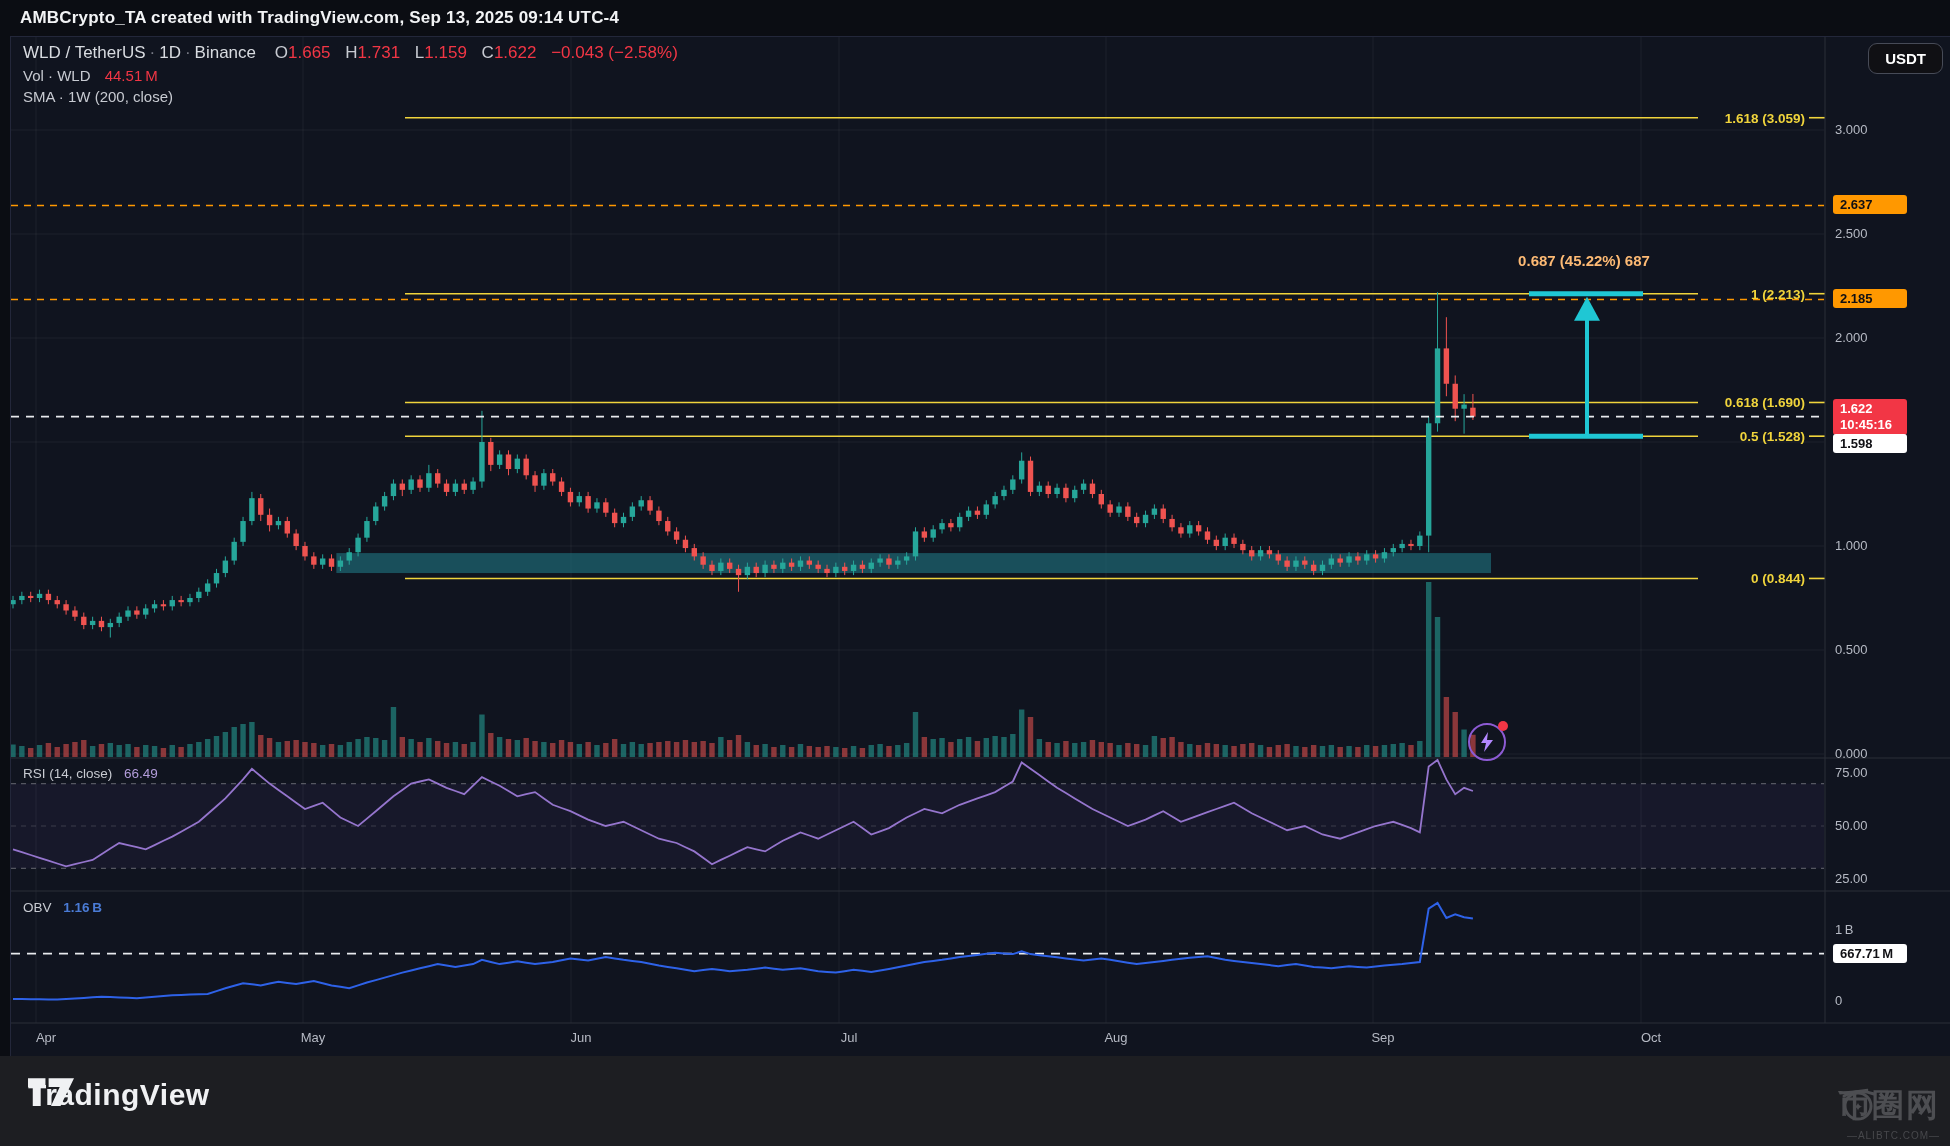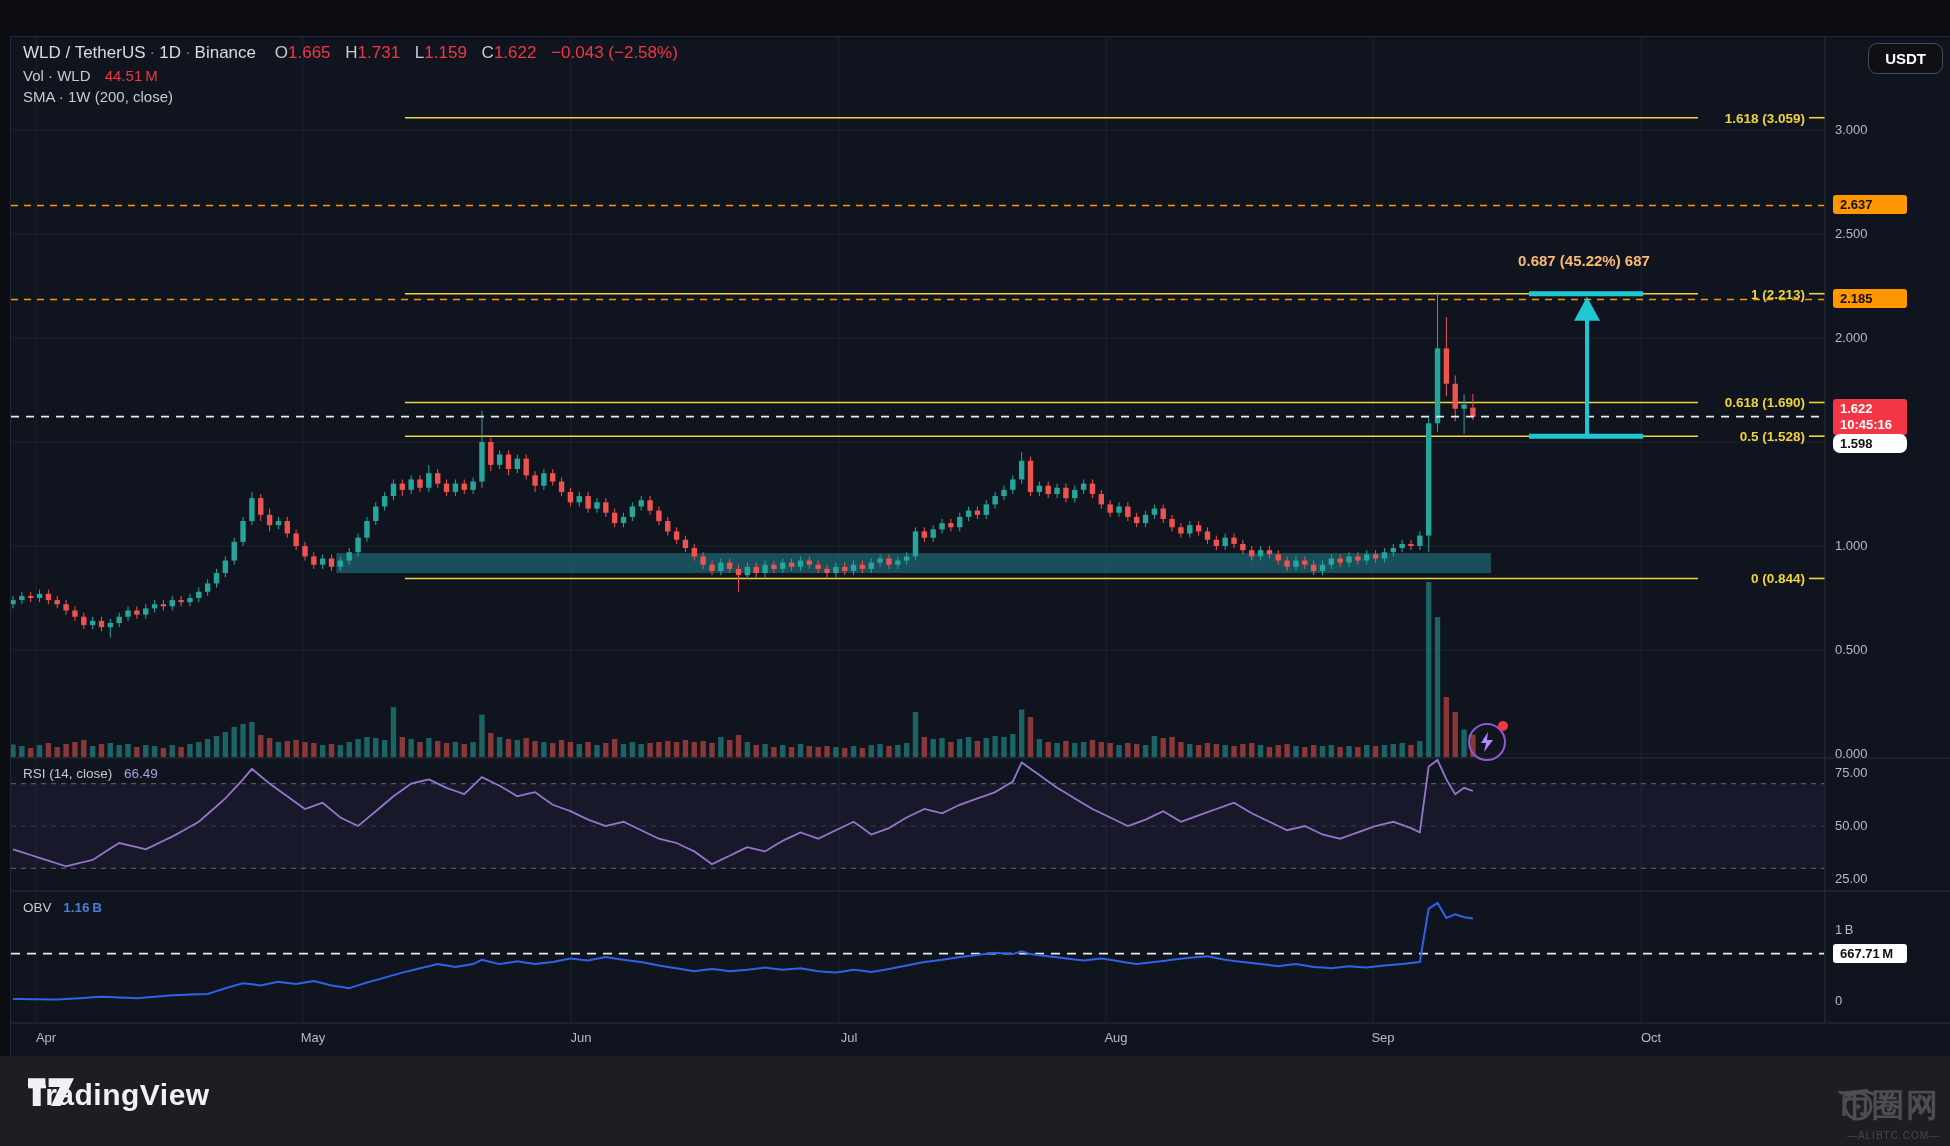--- a/index.html
+++ b/index.html
@@ -39,20 +39,23 @@
   .wm{position:absolute;right:10px;top:28px;text-align:right;color:#55565a;}
   .wm .cn{font-size:32px;font-weight:bold;letter-spacing:2px;color:#4d4e52;}
   .wm .sub{font-size:10px;color:#47484c;margin-top:2px;letter-spacing:1px;}
   .wm-row{display:flex;align-items:center;gap:8px;}
 </style>
 </head>
 <body>
 
 <div id="app">
 
+  <div class="topbar">
+    <span>AMBCrypto_TA created with TradingView.com, Sep 13, 2025 09:14 UTC-4</span>
+  </div>
 
   <div class="card">
     <svg id="chart-svg" width="1940" height="1020" viewBox="0 0 1940 1020">
         <line x1="25" y1="0" x2="25" y2="986" stroke="rgba(255,255,255,0.055)" stroke-width="1"></line>
         <line x1="292" y1="0" x2="292" y2="986" stroke="rgba(255,255,255,0.055)" stroke-width="1"></line>
         <line x1="560" y1="0" x2="560" y2="986" stroke="rgba(255,255,255,0.055)" stroke-width="1"></line>
         <line x1="828" y1="0" x2="828" y2="986" stroke="rgba(255,255,255,0.055)" stroke-width="1"></line>
         <line x1="1095" y1="0" x2="1095" y2="986" stroke="rgba(255,255,255,0.055)" stroke-width="1"></line>
         <line x1="1362" y1="0" x2="1362" y2="986" stroke="rgba(255,255,255,0.055)" stroke-width="1"></line>
         <line x1="1630" y1="0" x2="1630" y2="986" stroke="rgba(255,255,255,0.055)" stroke-width="1"></line>
@@ -643,21 +646,21 @@
         <div class="tick" style="left: 1350px; top: 993px; width: 44px; text-align: center;">Sep</div>
         <div class="tick" style="left: 1618px; top: 993px; width: 44px; text-align: center;">Oct</div>
       </div>
 
     <div class="badge orange" id="badge-2637" style="top: 157.504px; left: 1822px;">2.637</div>
     <div class="badge orange" id="badge-2185" style="top: 251.52px; left: 1822px;">2.185</div>
     <div class="badge redbg" id="badge-price" style="top: 361.624px; left: 1822px;">
       <div>1.622</div>
       <div>10:45:16</div>
     </div>
-    <div class="badge white" id="badge-sma" style="top: 396.624px; left: 1822px; border-radius: 7px;">1.598</div>
+    <div class="badge white" id="badge-sma" style="top: 396.624px; left: 1822px;">1.598</div>
     <div class="badge white" id="badge-obv" style="top: 906.593px; left: 1822px;">667.71 M</div>
 
     <div class="pane-legend" id="rsi-legend" style="left: 12px; top: 729px;">
       <span>RSI (14, close)</span>
       <span class="purple" style="padding-left:8px">66.49</span>
     </div>
     <div class="pane-legend" id="obv-legend" style="left: 12px; top: 863px;">
       <span>OBV</span>
       <span class="blue" style="padding-left:8px">1.16 B</span>
     </div>

